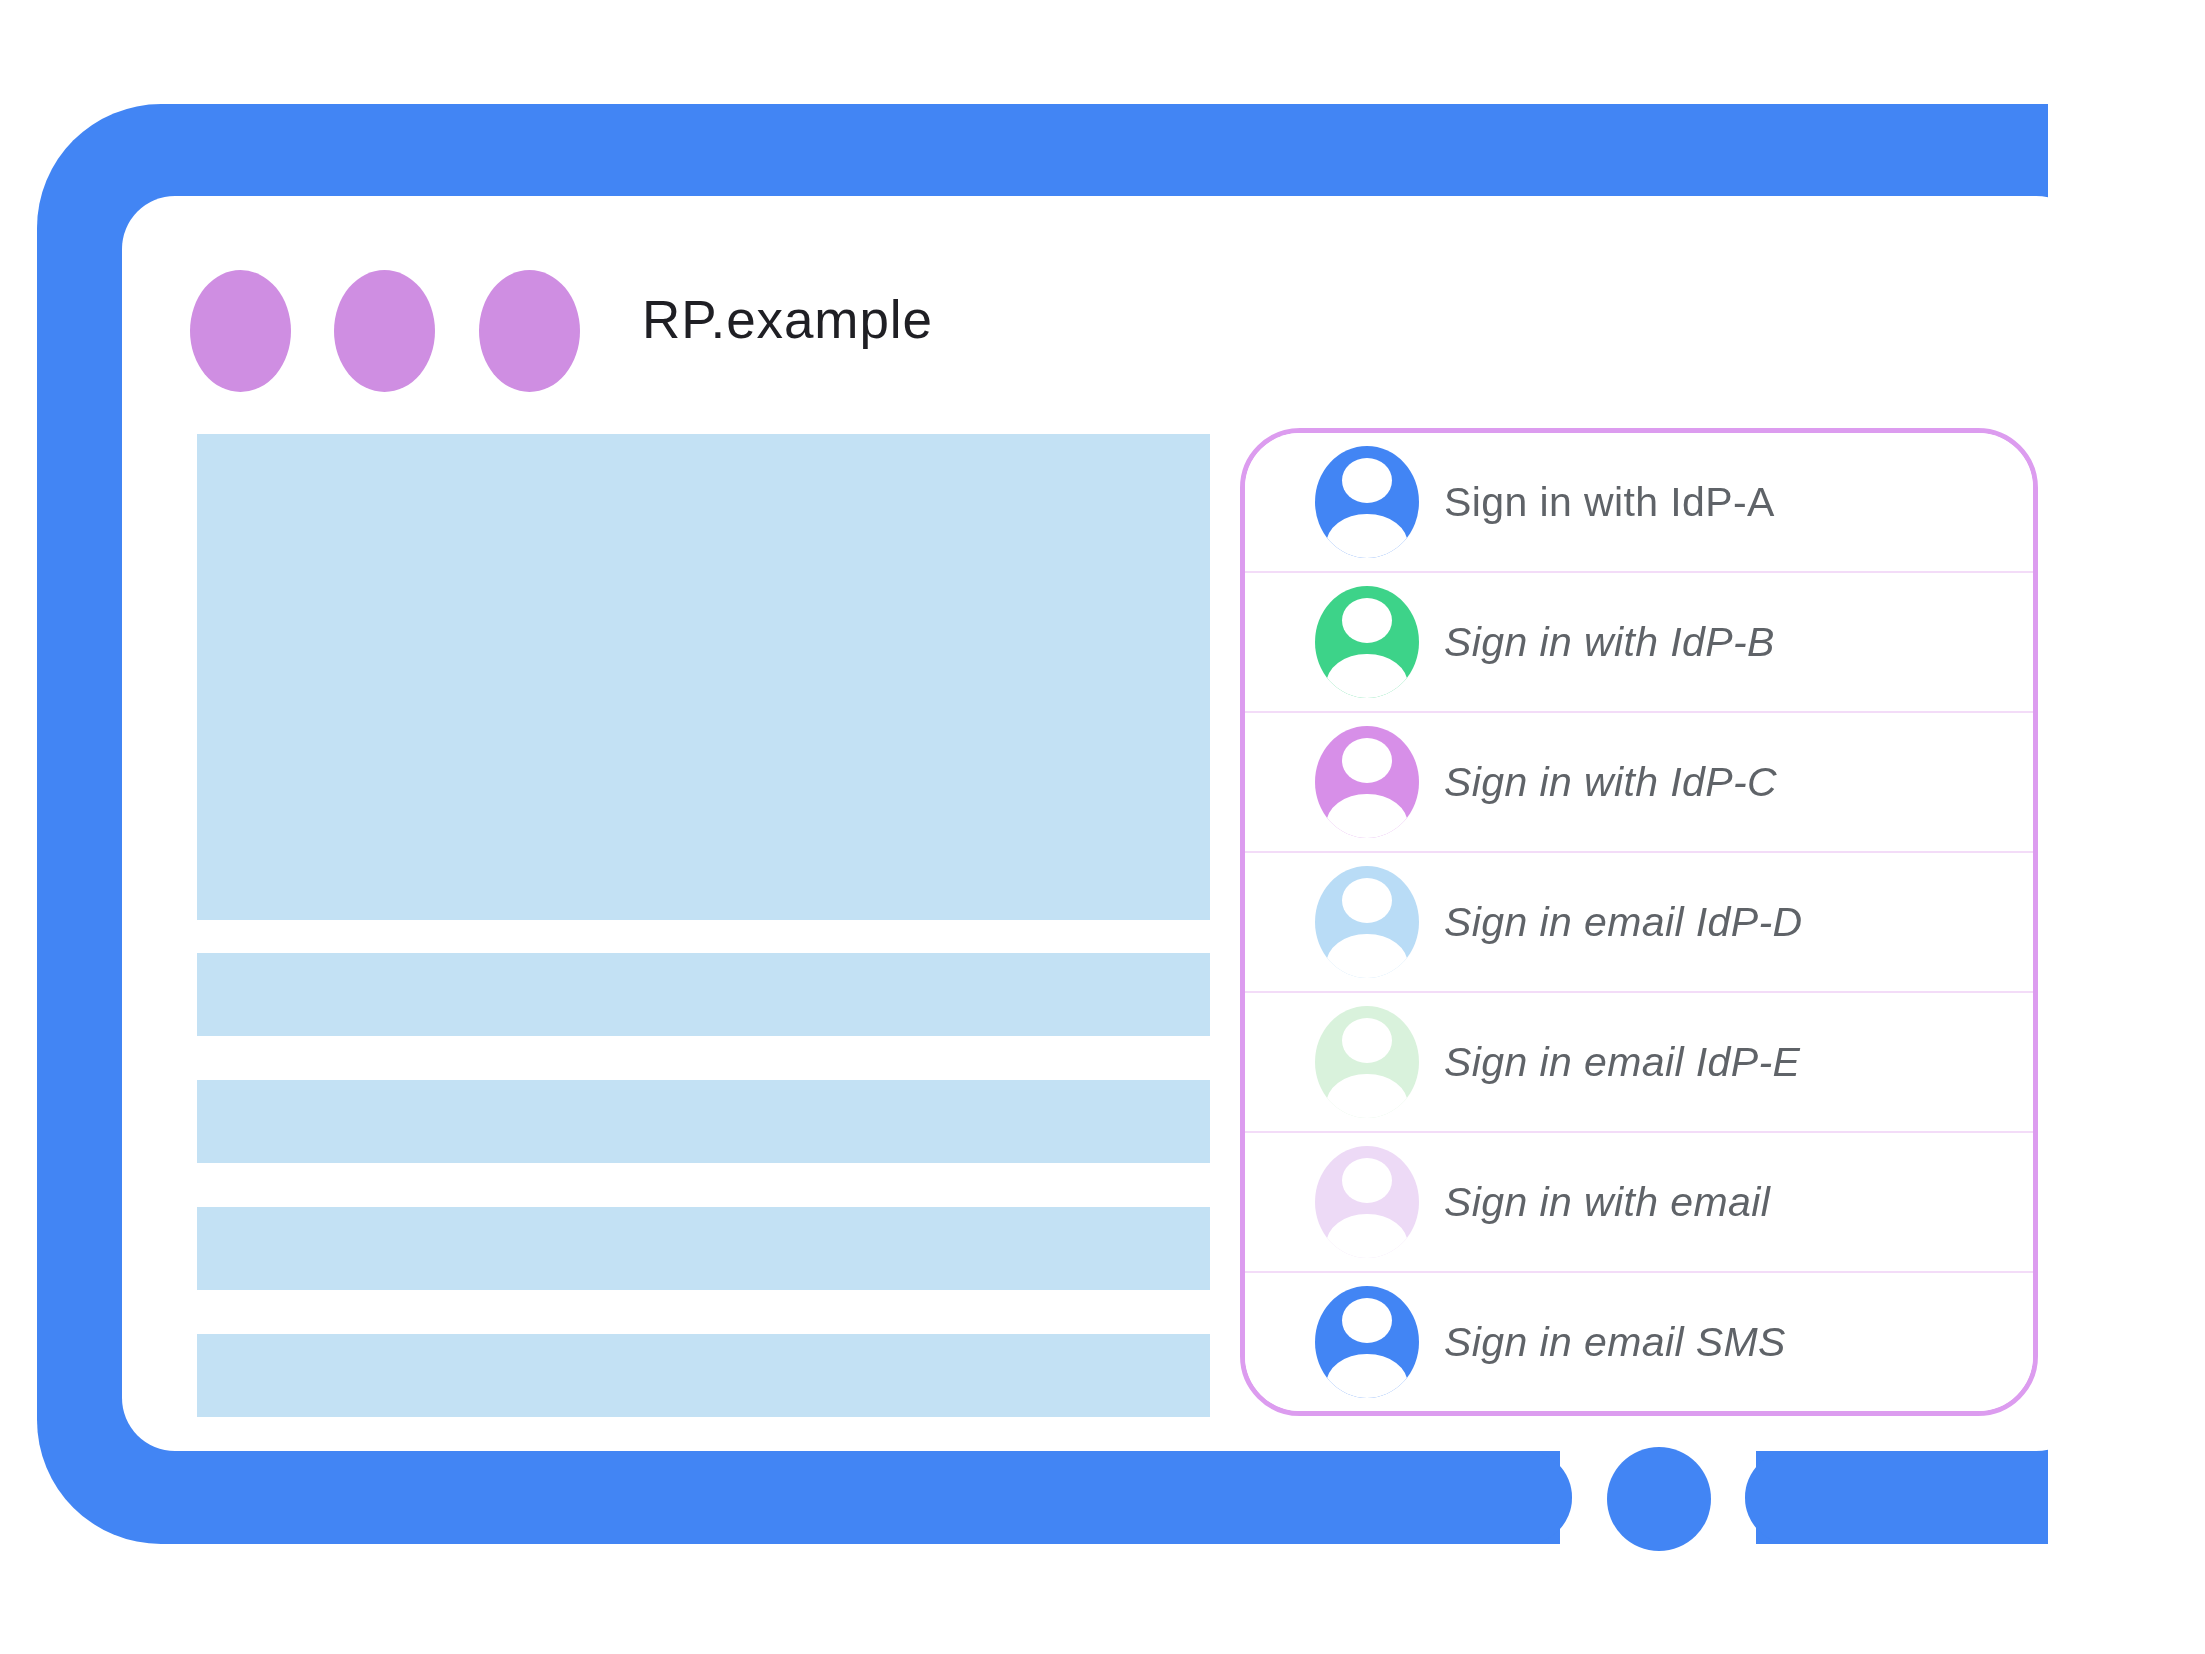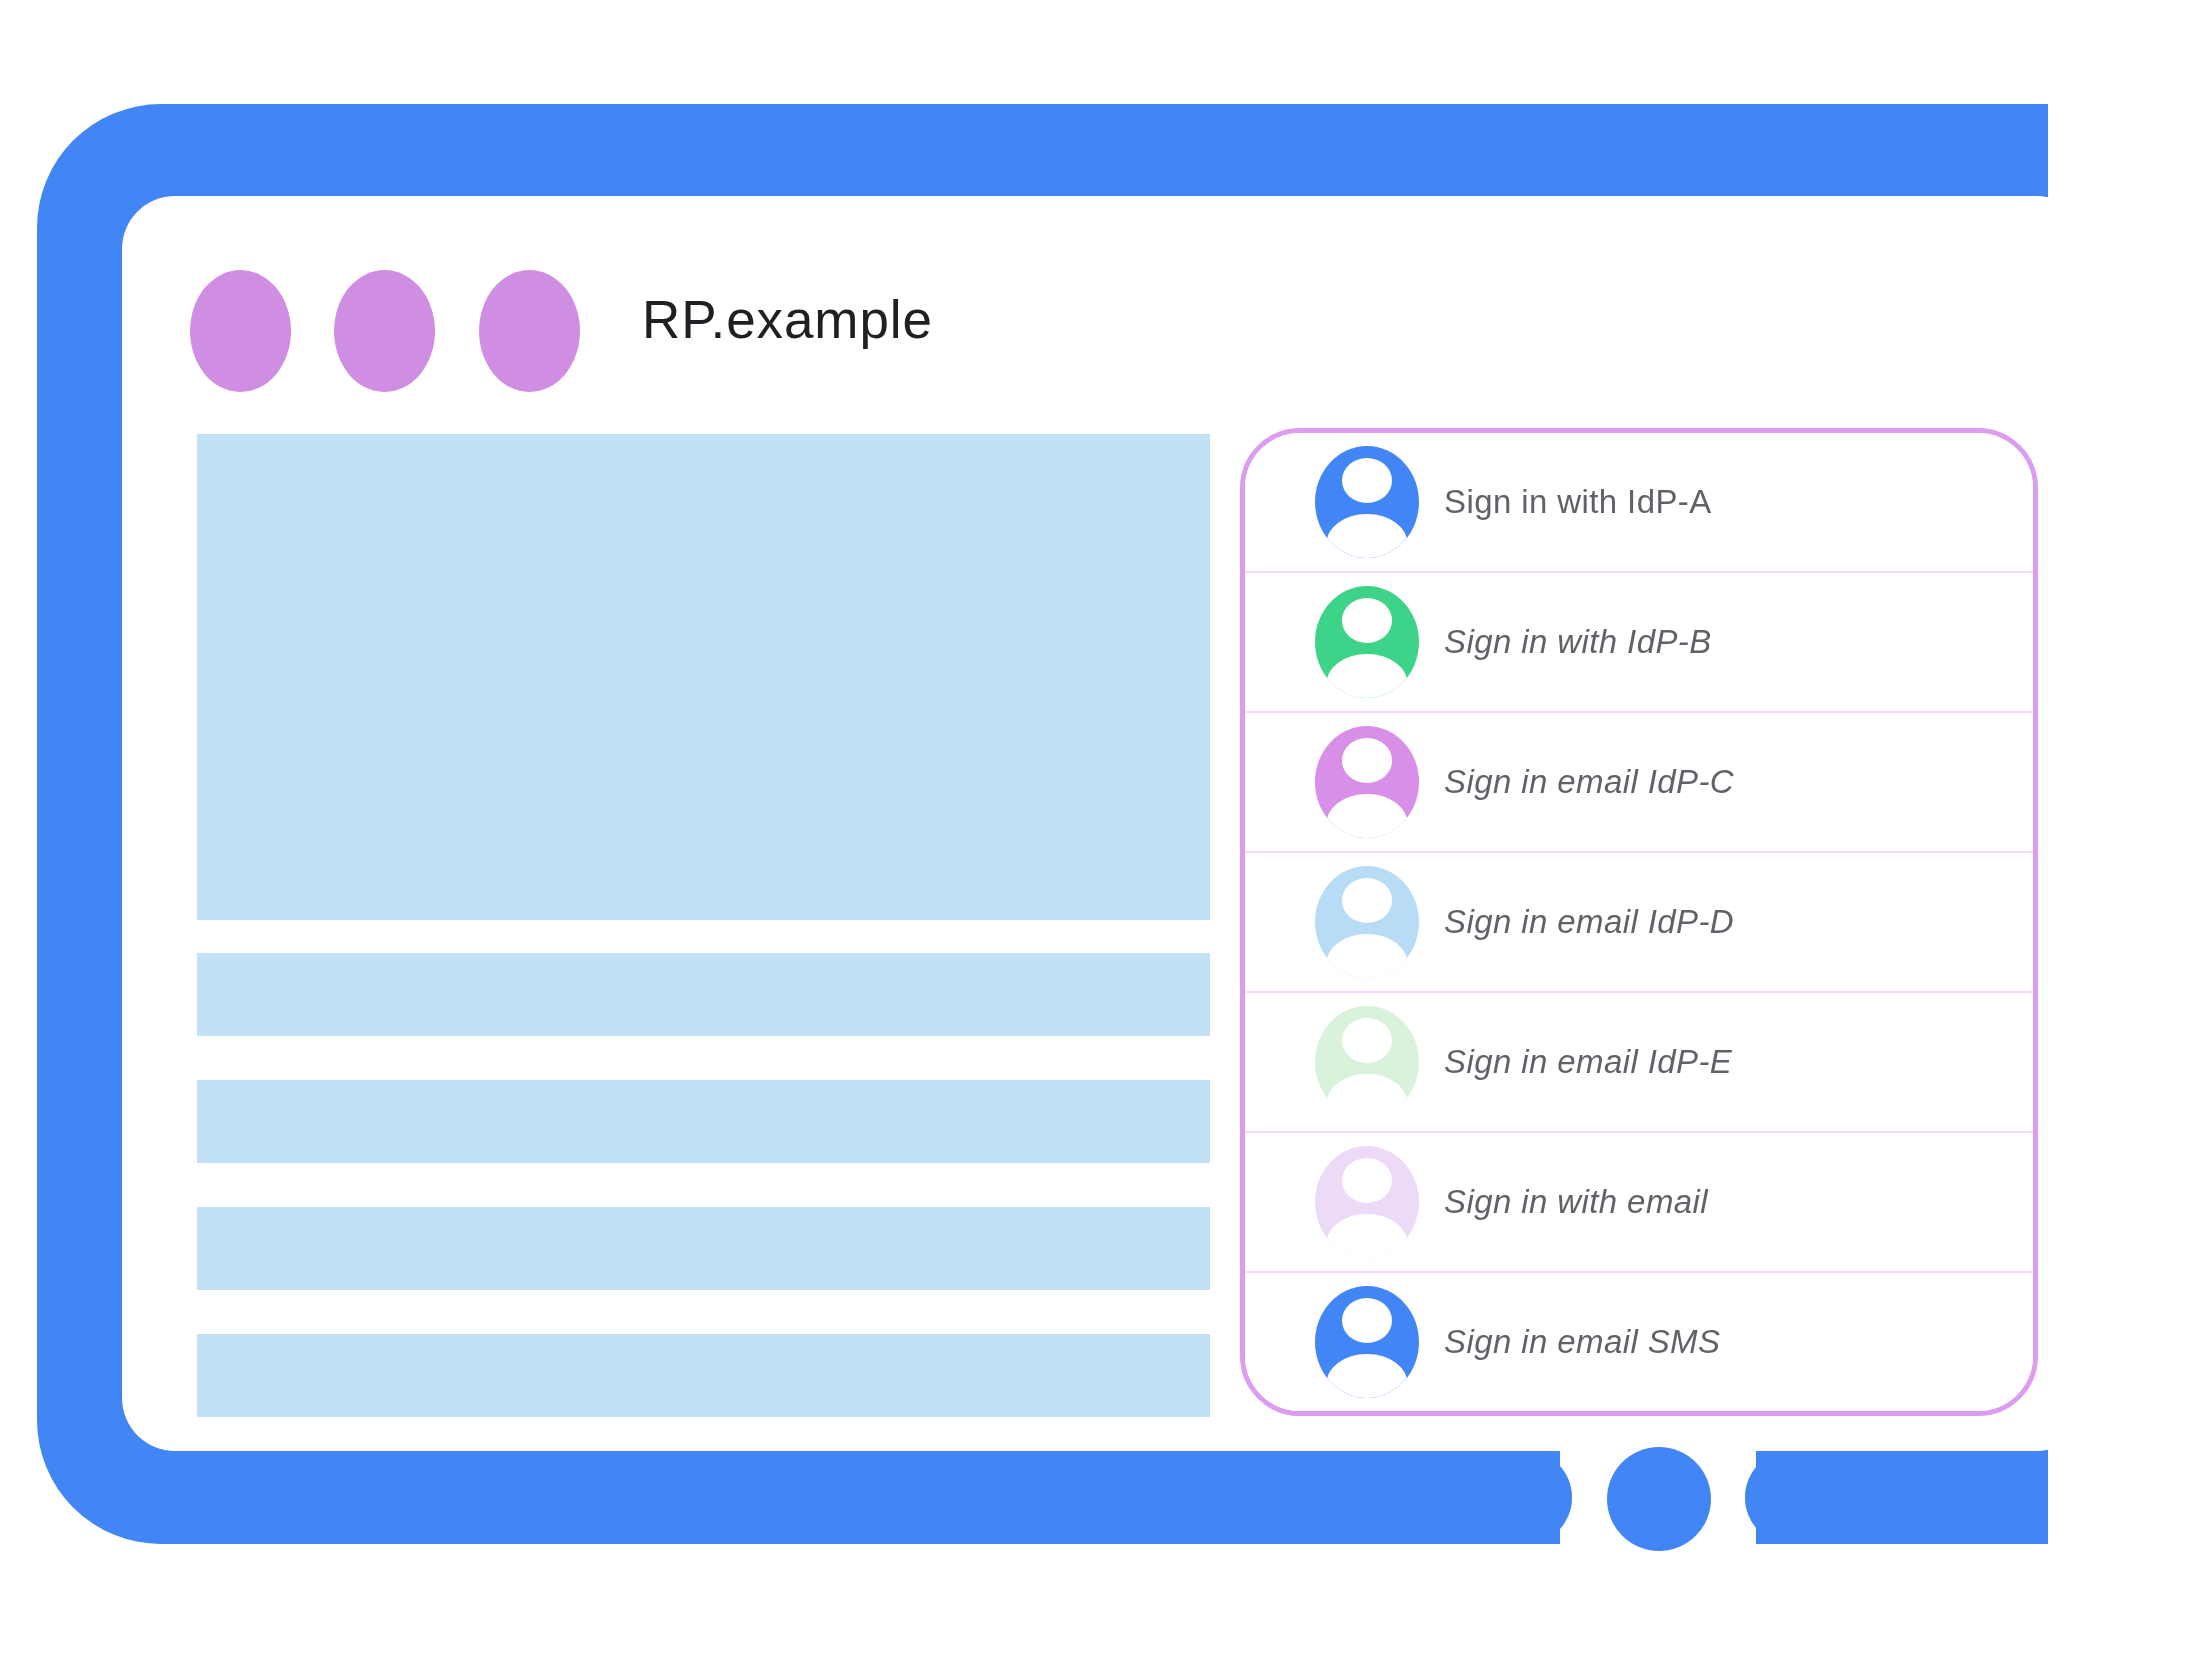--- a/index.html
+++ b/index.html
@@ -58,21 +58,21 @@
   }
   .avatar .head{
     position:absolute;left:26%;top:11%;width:48%;height:40%;
     background:#ffffff;border-radius:50%;
   }
   .avatar .shoulders{
     position:absolute;left:11%;top:61%;width:78%;height:55%;
     background:#ffffff;border-radius:50%;
   }
   .signin-label{
-    font-size:33px;font-weight:500;color:#5F6368;letter-spacing:0.4px;
+    font-size:41px;font-weight:500;color:#5F6368;letter-spacing:0.4px;
     white-space:nowrap;
   }
 </style>
 </head>
 <body>
 
 <div id="canvas">
 
   <div class="abs frame" style="background: rgb(66, 133, 244);"></div>
 
@@ -105,21 +105,21 @@
         <span class="shoulders"></span>
       </span>
       <span class="signin-label">Sign in with IdP-B</span>
     </div>
 
     <div class="signin-row">
       <span class="avatar" style="background: rgb(215, 143, 232);">
         <span class="head"></span>
         <span class="shoulders"></span>
       </span>
-      <span class="signin-label">Sign in email IdP-C</span>
+      <span class="signin-label">Sign in with IdP-C</span>
     </div>
 
     <div class="signin-row">
       <span class="avatar" style="background: rgb(185, 220, 246);">
         <span class="head"></span>
         <span class="shoulders"></span>
       </span>
       <span class="signin-label">Sign in email IdP-D</span>
     </div>
 

